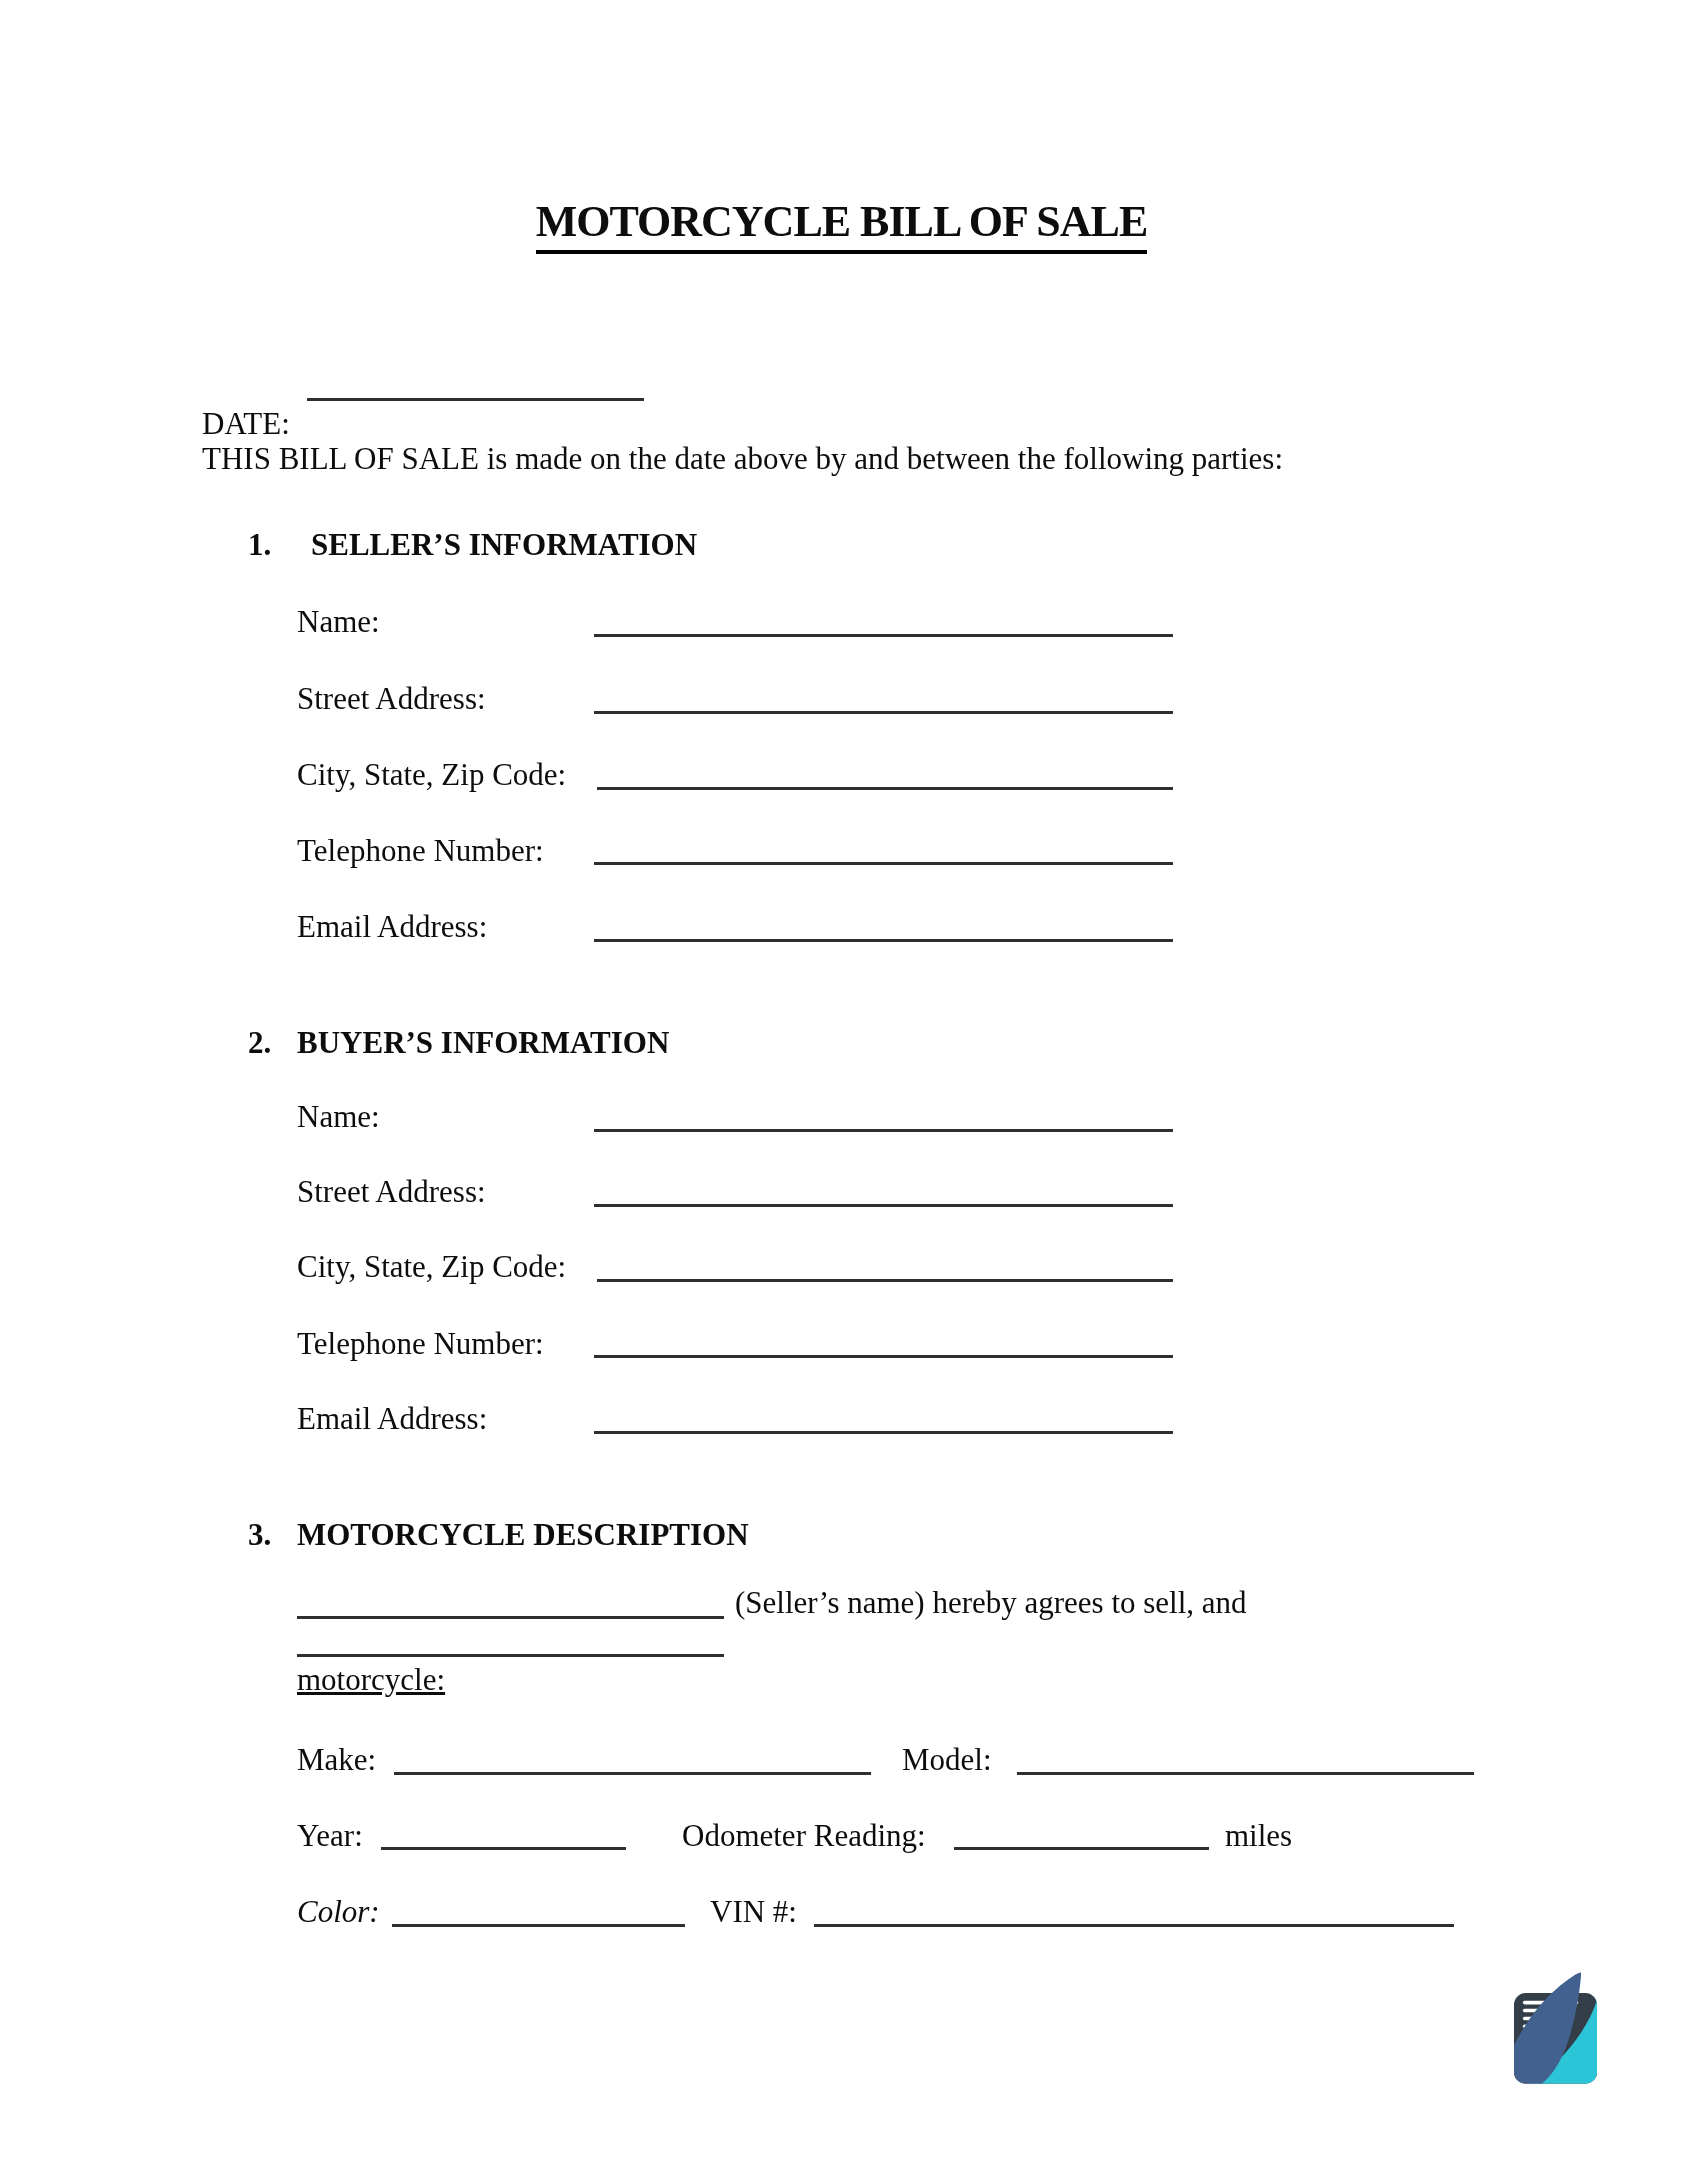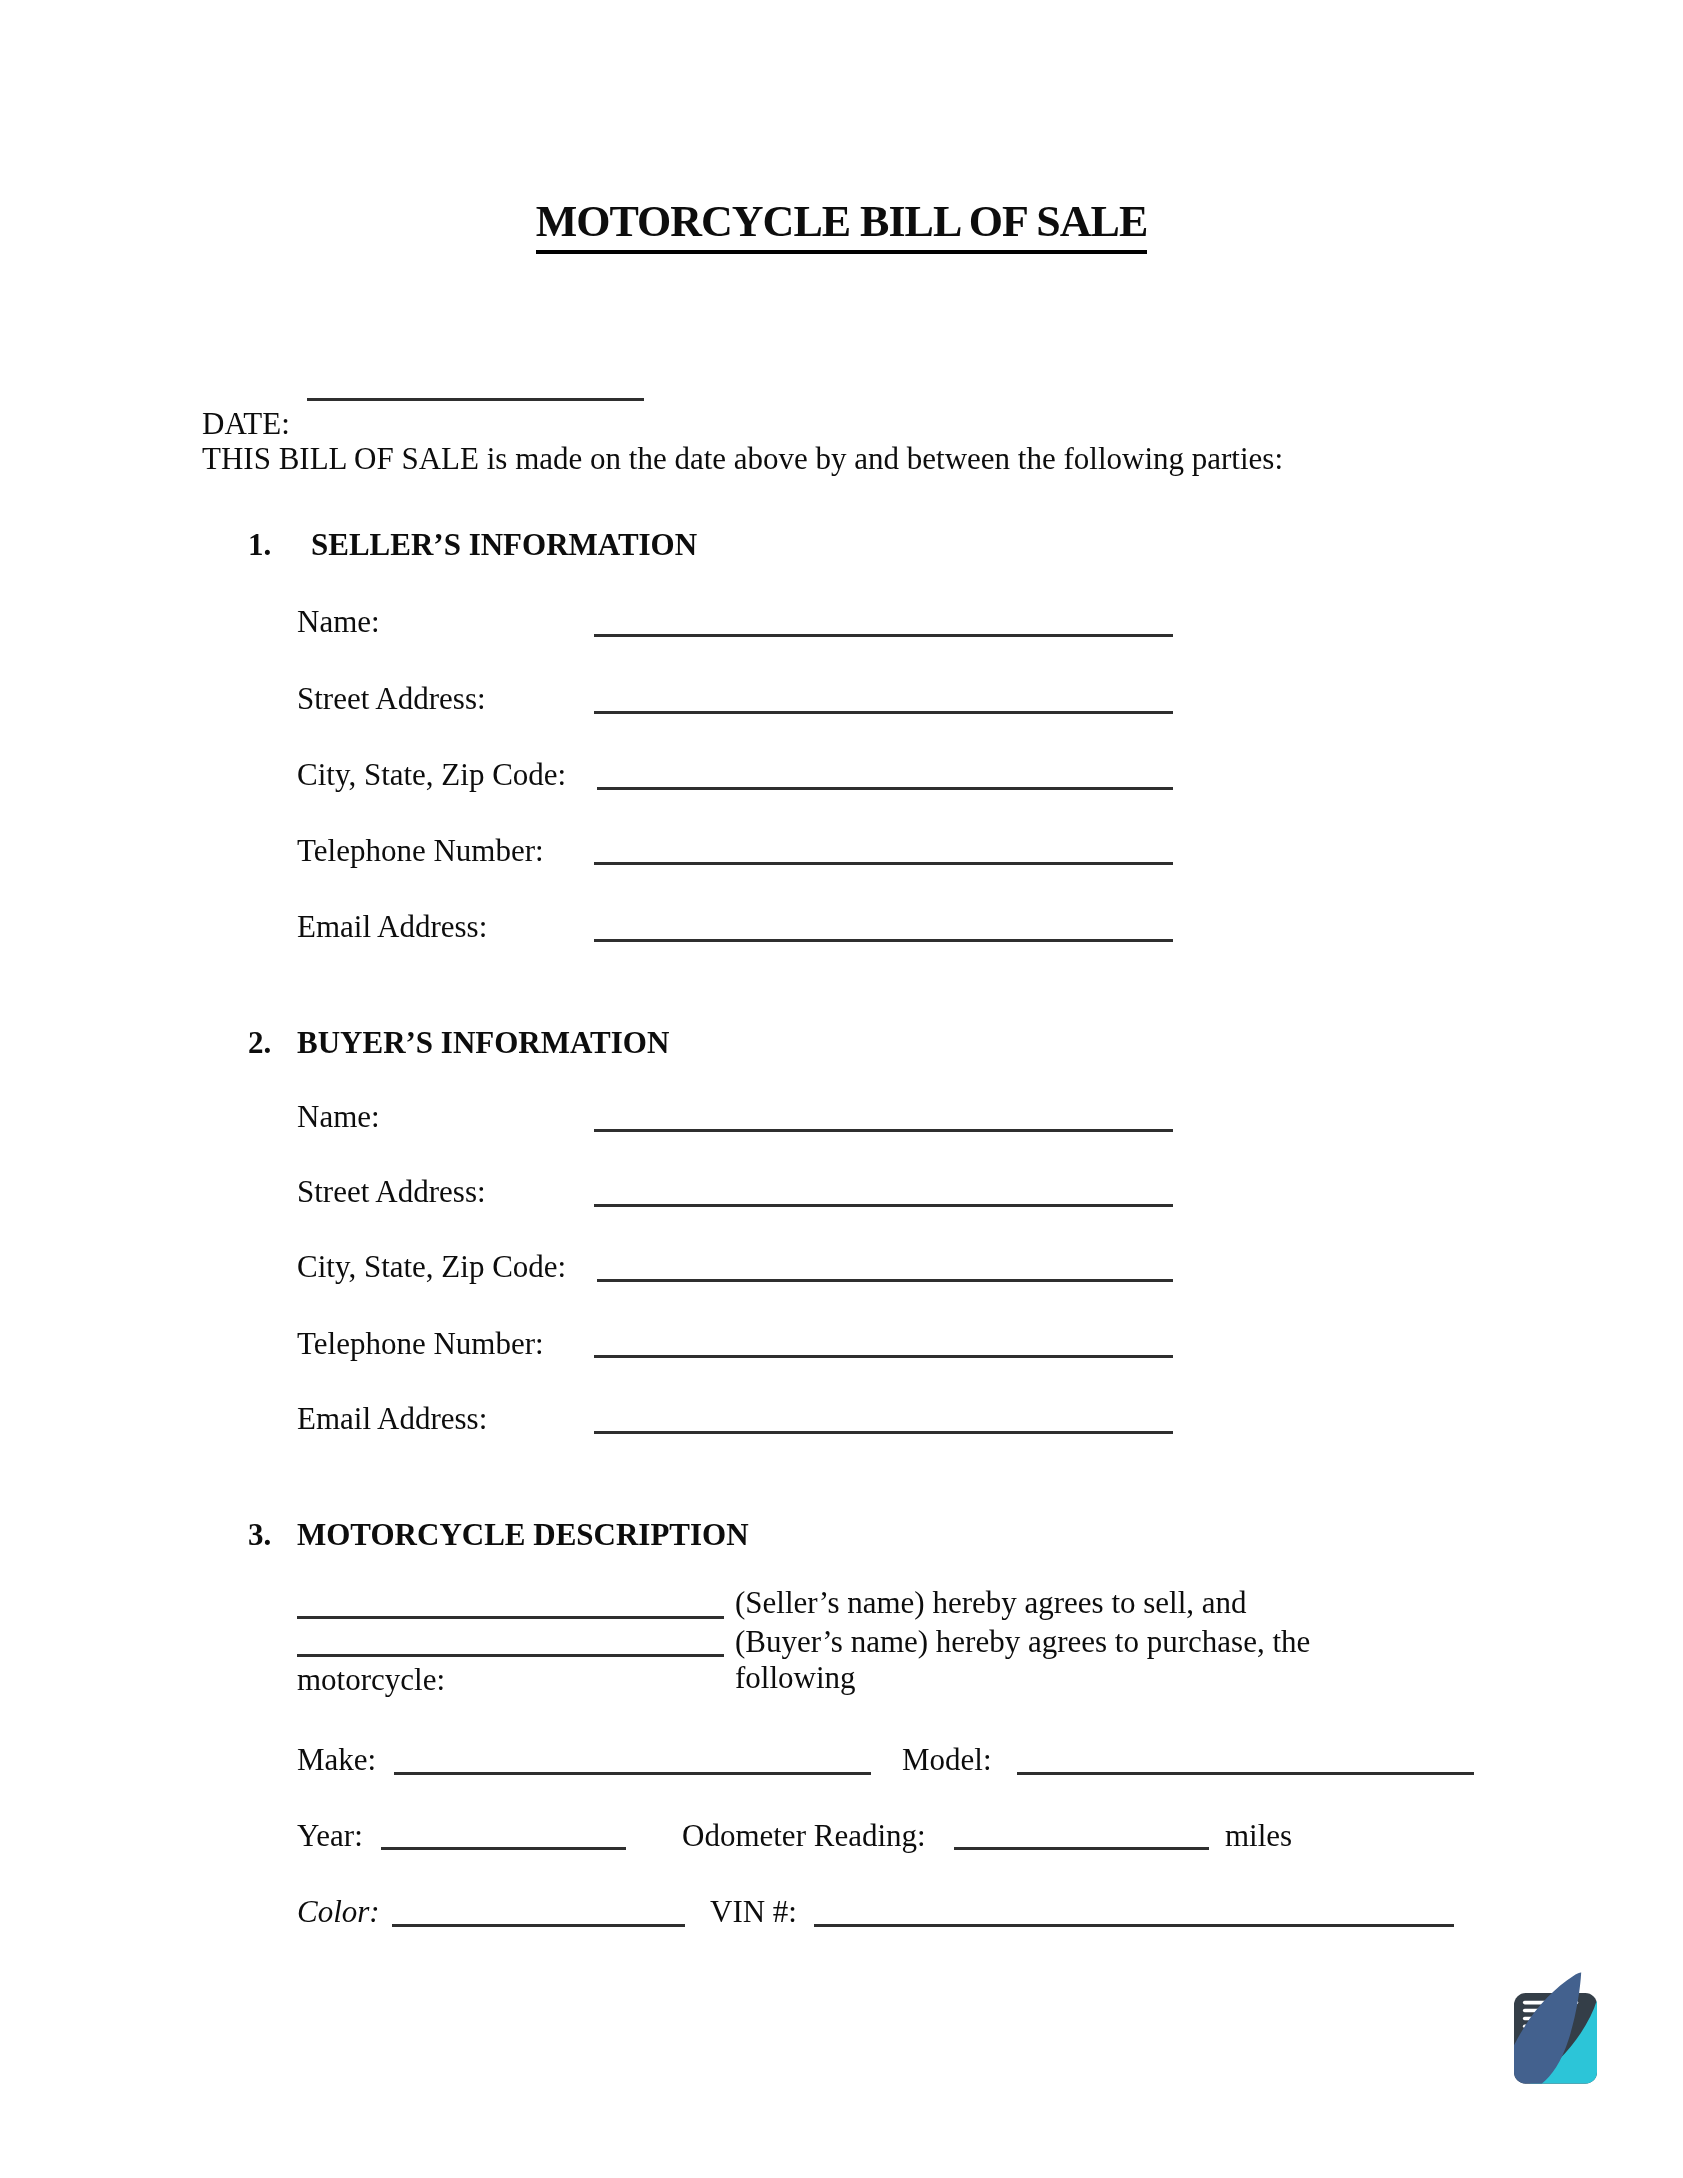--- a/index.html
+++ b/index.html
@@ -71,23 +71,22 @@
   <div class="abs t31" style="left:297px;top:1401px;">Email Address:</div>
   <div class="line" style="left:594px;top:1431px;width:579px;"></div>
 
   <div class="num" style="left:248px;top:1517px;">3.</div>
   <div class="sechead" style="left:297px;top:1517px;">MOTORCYCLE DESCRIPTION</div>
 
   <div class="line" style="left:297px;top:1616px;width:427px;"></div>
   <div class="abs t31" style="left:735px;top:1585px;">(Seller’s name) hereby agrees to sell, and</div>
 
   <div class="line" style="left:297px;top:1654px;width:427px;"></div>
-  <div class="abs t31" style="left:735px;top:1624px;">(Buyer’s name) hereby agrees to purchase, the following</div>
 
-  <div class="abs t31" style="left:297px;top:1662px;">motorcycle:</div>
+  <div class="abs t31" style="left:297px;top:1662px;text-decoration:underline;">motorcycle:</div>
 
   <div class="abs t31" style="left:297px;top:1742px;">Make:</div>
   <div class="line" style="left:394px;top:1772px;width:477px;"></div>
   <div class="abs t31" style="left:902px;top:1742px;">Model:</div>
   <div class="line" style="left:1017px;top:1772px;width:457px;"></div>
 
   <div class="abs t31" style="left:297px;top:1818px;">Year:</div>
   <div class="line" style="left:381px;top:1847px;width:245px;"></div>
   <div class="abs t31" style="left:682px;top:1818px;">Odometer Reading:</div>
   <div class="line" style="left:954px;top:1847px;width:255px;"></div>

